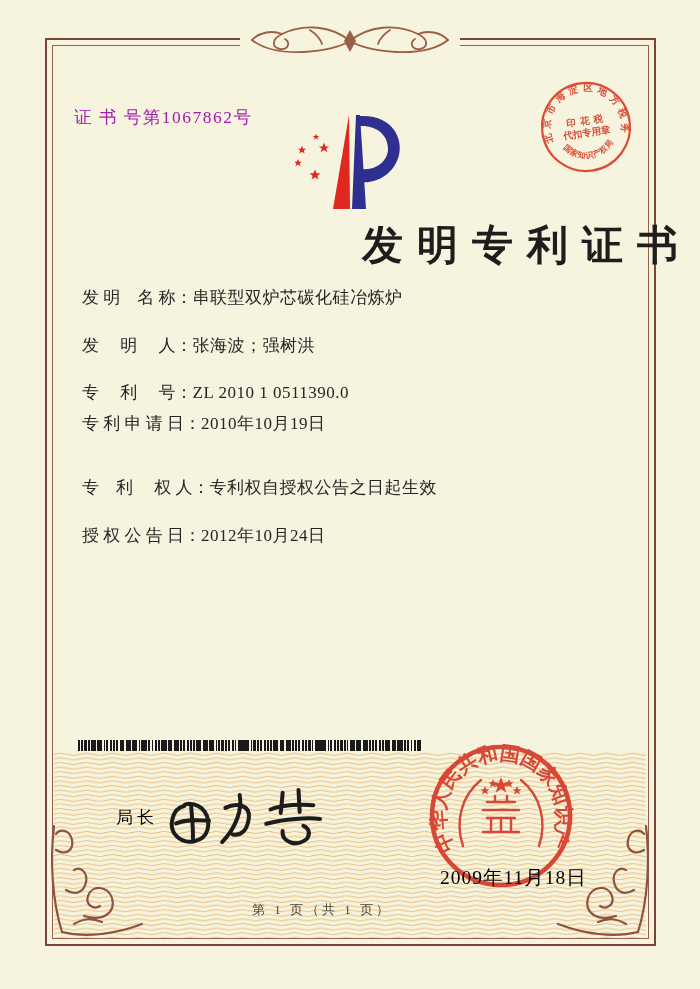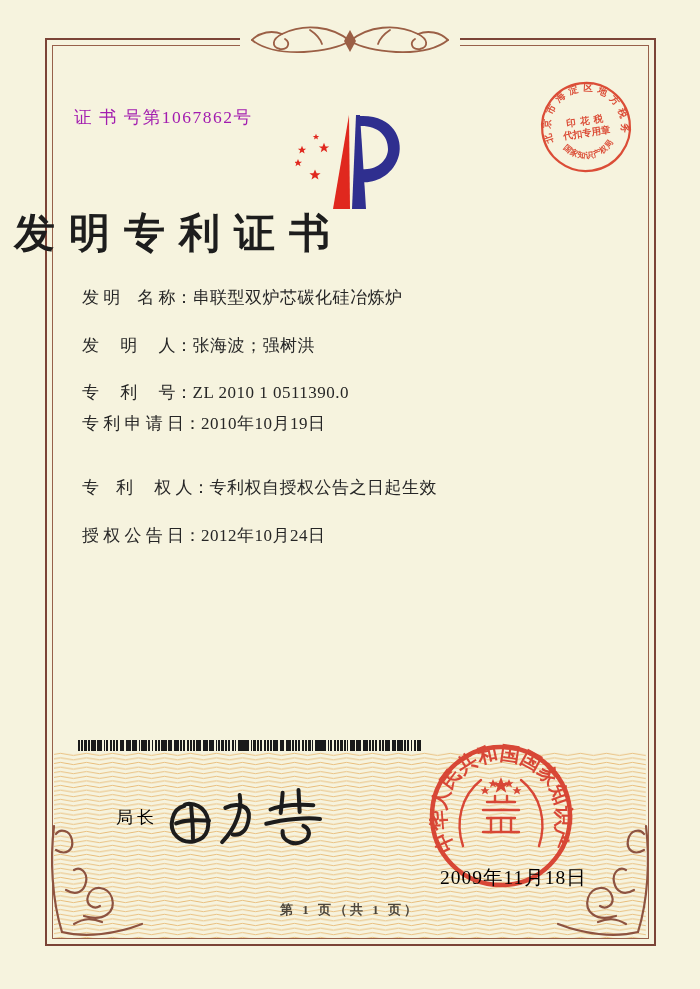--- a/index.html
+++ b/index.html
@@ -11,21 +11,21 @@
   }
   .abs{position:absolute;}
   
   .frame-thick{left:45px;top:38px;width:607px;height:904px;border:2.5px solid #7b4437;z-index:2;}
   .frame-thin{left:52px;top:45px;width:595px;height:892px;border:1px solid #97604a;z-index:2;}
   
   .guilloche{left:54px;top:752px;z-index:1;}
   
   .cert-no{left:74px;top:105px;font-size:17.5px;letter-spacing:1.5px;color:#a21caf;z-index:3;}
   .logo{left:295px;top:111px;z-index:3;}
-  .title{left:0;top:206px;width:692px;text-align:left;font-size:41px;font-weight:700;
+  .title{left:0;top:218px;width:692px;text-align:right;font-size:41px;font-weight:700;
          letter-spacing:14px;text-indent:14px;color:#1d1d1d;z-index:3;}
   
   .field-row{left:82px;font-size:17px;color:#262626;z-index:3;white-space:pre;}
   .field-row .lbl{white-space:pre;}
   .field-row .val{letter-spacing:0.5px;}
   
   .body-text{left:79px;top:578px;width:545px;z-index:3;}
   .body-text p{margin:0;text-indent:2em;font-size:15.5px;line-height:23.6px;
                font-style:italic;color:#24211e;}
   
@@ -33,22 +33,22 @@
     background-image:
       repeating-linear-gradient(90deg,#1a1a1a 0 1.6px,transparent 1.6px 3.2px),
       repeating-linear-gradient(90deg,#1a1a1a 0 2.4px,transparent 2.4px 7px),
       repeating-linear-gradient(90deg,#1a1a1a 0 1px,transparent 1px 11px);
   }
   
   .director{left:116px;top:806px;font-size:17px;letter-spacing:4px;color:#000000;z-index:4;}
   .signature{left:155px;top:773px;z-index:4;}
   .seal{left:413px;top:728px;z-index:3;}
   .seal-date{left:440px;top:864px;font-size:19.5px;letter-spacing:1px;color:#000000;z-index:5;}
-  .footer{left:0;top:901px;width:700px;text-align:center;font-size:13px;
-          letter-spacing:3px;color:#4c463c;z-index:4;font-weight:bold;}
+  .footer{left:0;top:901px;width:644px;text-align:center;font-size:13px;
+          letter-spacing:3px;color:#4c463c;z-index:4;}
   .tax-stamp{left:538px;top:79px;z-index:3;}
   .ornament-top{left:240px;top:20px;z-index:3;}
   .flourish-bl{left:46px;top:820px;z-index:3;}
   .flourish-br{left:544px;top:820px;z-index:3;transform:scaleX(-1);}
 </style>
 </head>
 <body>
 
 <div class="abs frame-thick"></div>
 <div class="abs frame-thin"></div>

